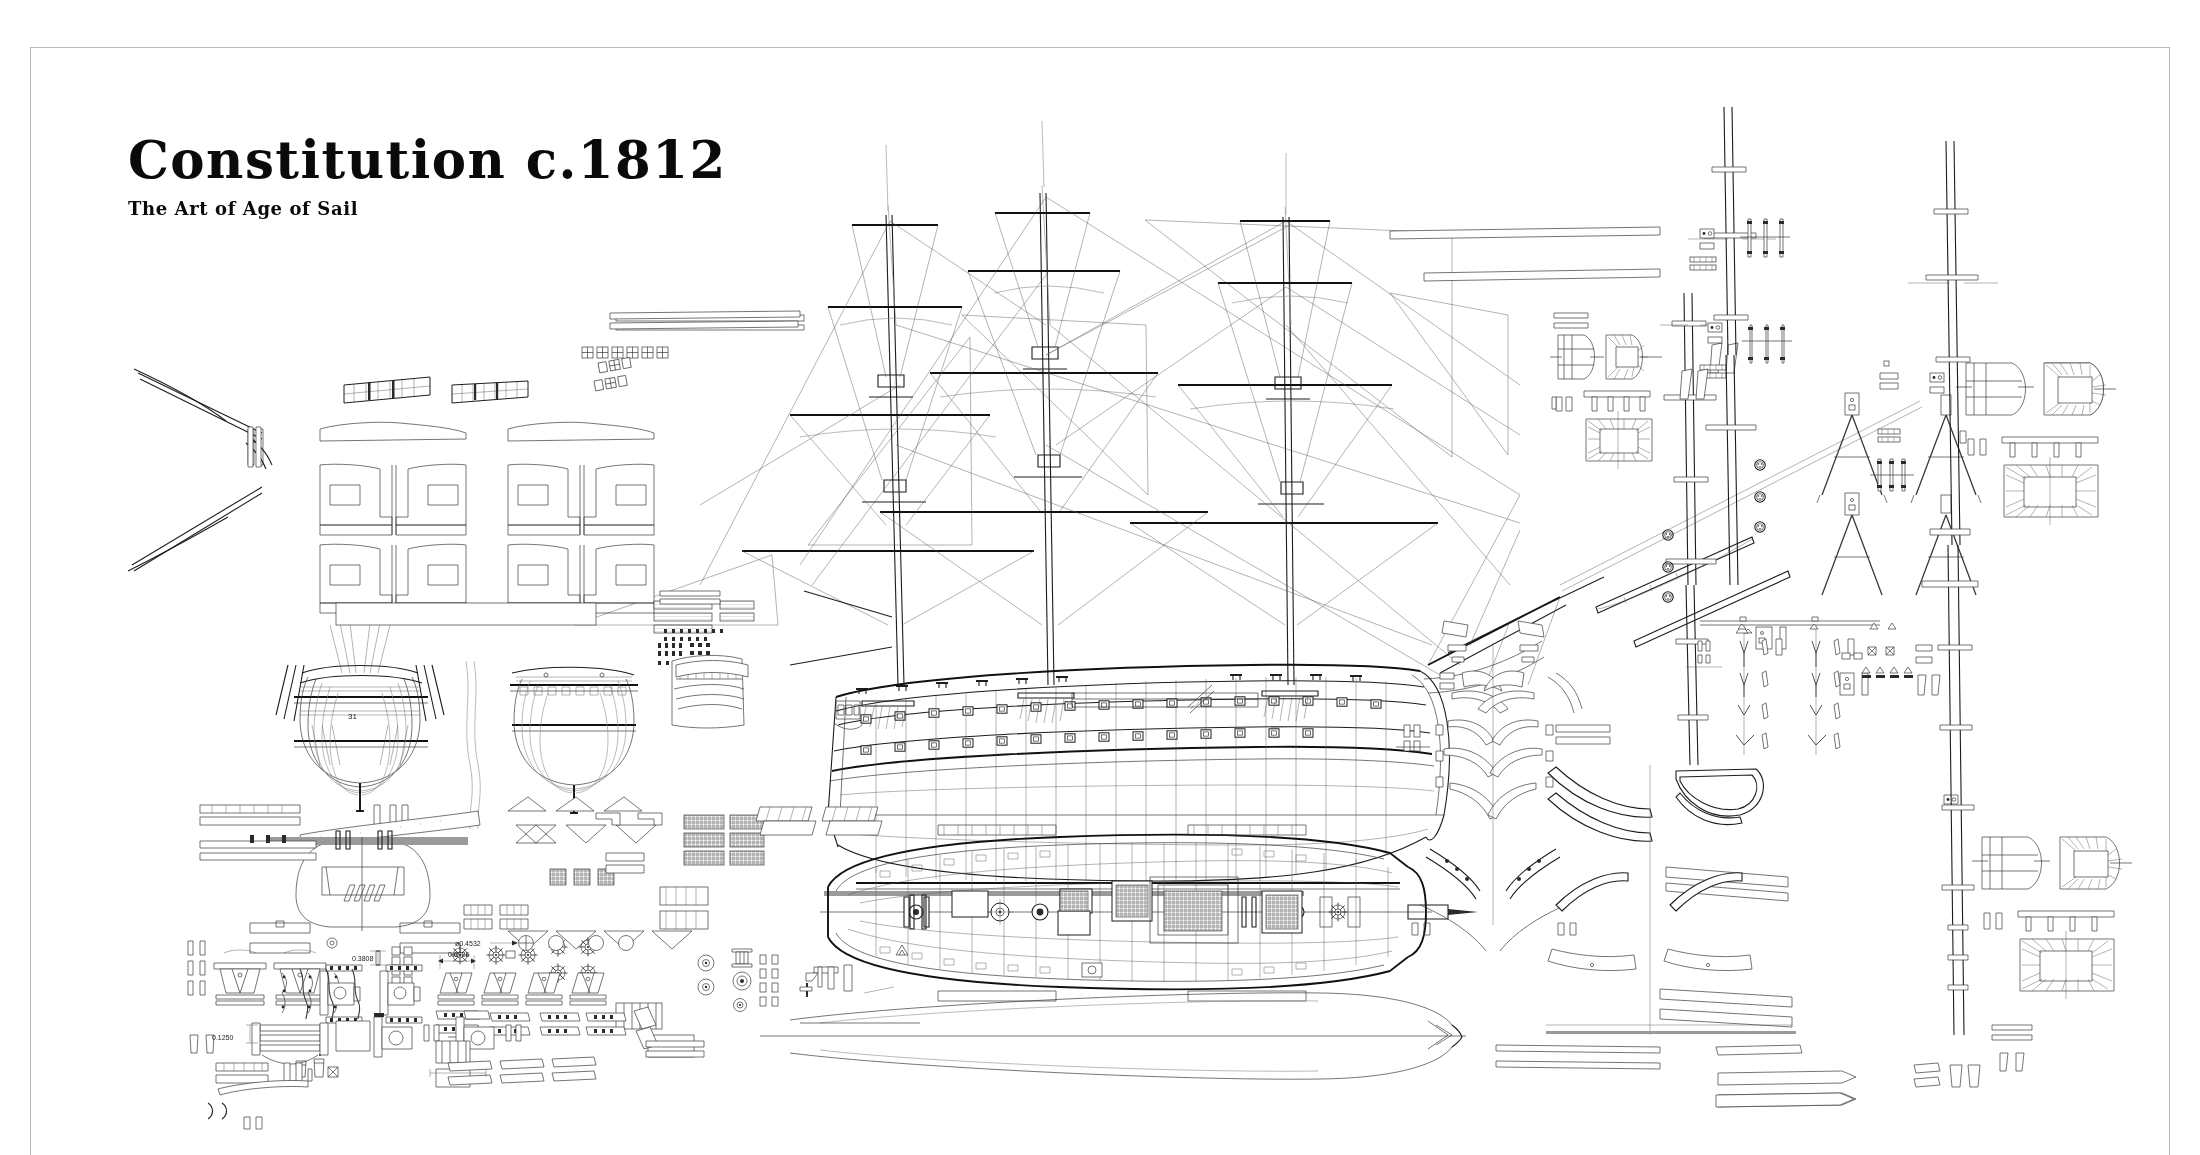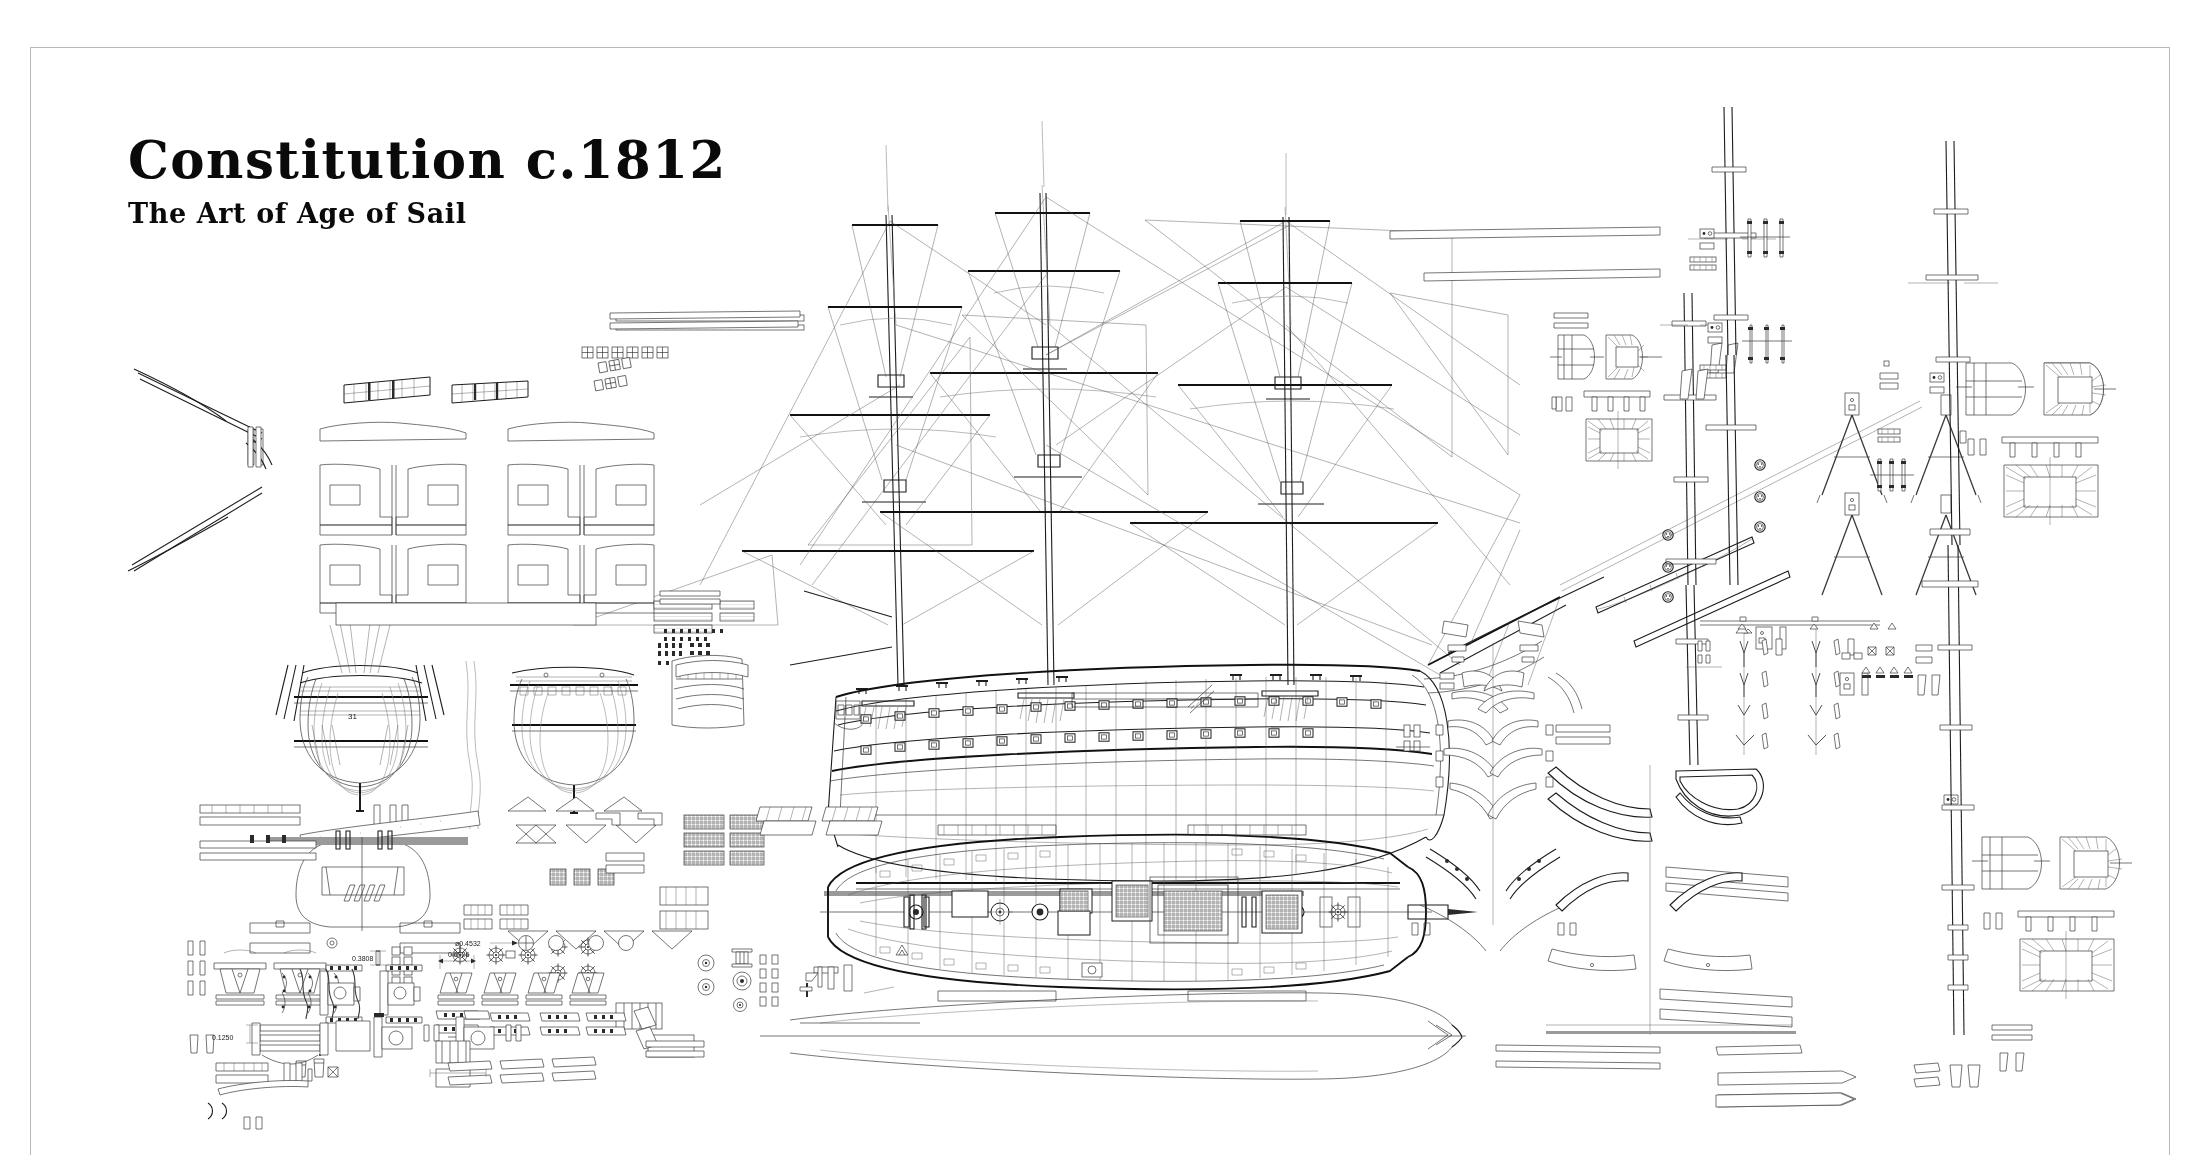--- a/index.html
+++ b/index.html
@@ -27,21 +27,21 @@
     letter-spacing:1.5px;
     color:#0a0a0a;
     line-height:1;
     white-space:nowrap;
     transform:scaleX(0.97);
     transform-origin:left top;
   }
   #subtitle{
     font-family:"DejaVu Serif", serif;
     font-weight:700;
-    font-size:27px;
+    font-size:18px;
     letter-spacing:.6px;
     color:#0a0a0a;
     margin-top:12px;
     white-space:nowrap;
   }
   
   #drawing{position:absolute;left:0;top:0;width:2200px;height:1155px;}
   .ln{fill:none;stroke:#3a3a3a;stroke-width:.7;}
   .ln2{fill:none;stroke:#1d1d1d;stroke-width:1.1;}
   .lnh{fill:none;stroke:#111;stroke-width:1.9;}

